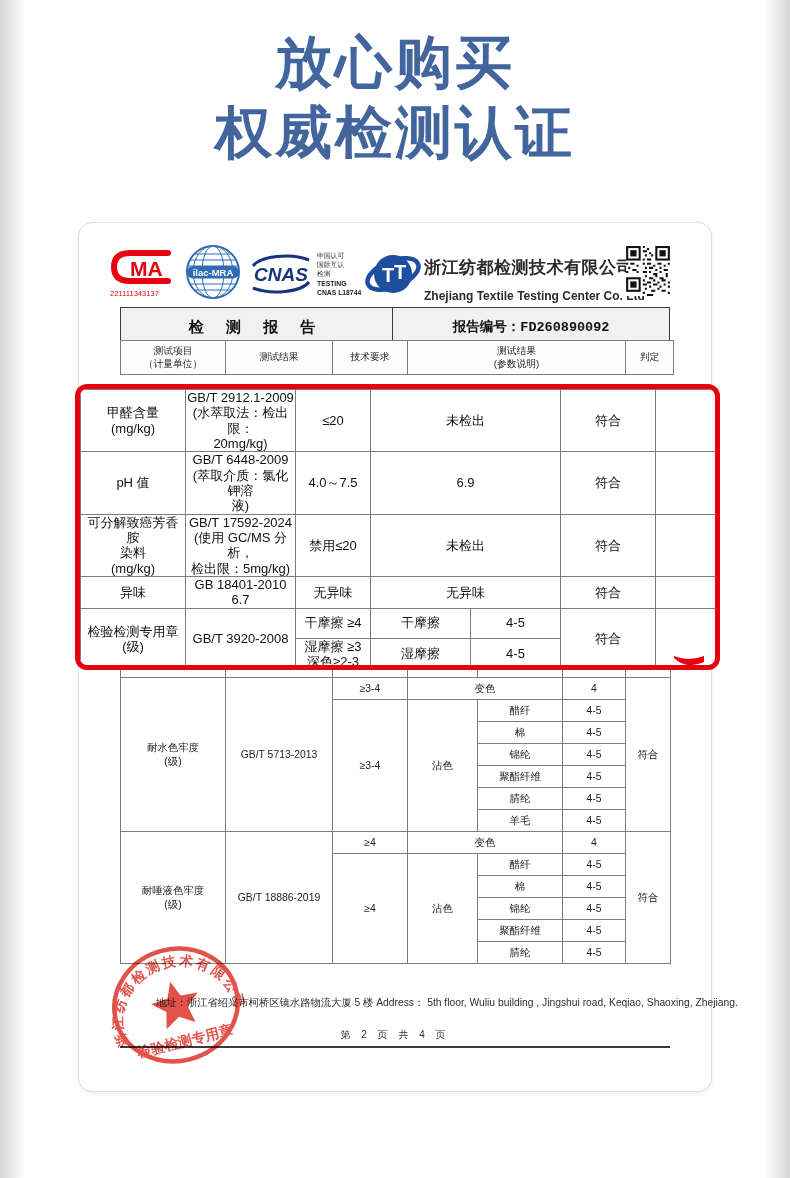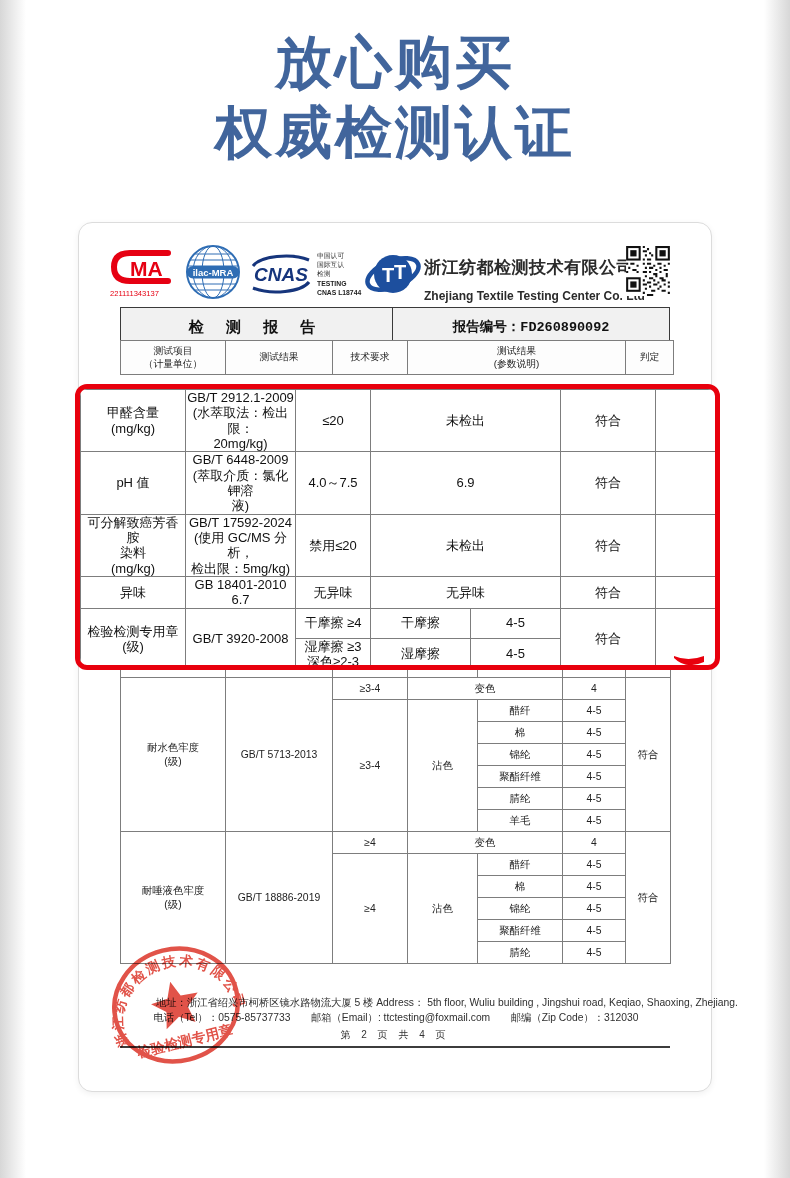--- a/index.html
+++ b/index.html
@@ -319,21 +319,20 @@
       </tr>
 
     </tbody>
       </table>
   </div>
   <svg class="tail" width="34" height="16" viewBox="0 0 34 16">
     <path d="M0 2 Q12 14 30 6 L30 0 Q14 6 0 0 Z" fill="#e8000d"></path>
   </svg>
 
   <div class="f2">地址：浙江省绍兴市柯桥区镜水路物流大厦 5 楼  Address：  5th floor, Wuliu building , Jingshui road, Keqiao, Shaoxing, Zhejiang.</div>
-  <div class="f3">电话（Tel）：0575-85737733　　邮箱（Email）: ttctesting@foxmail.com　　邮编（Zip Code）：312030</div>
   <div class="pg">第 2 页 共 4 页</div>
   <div class="rule"></div>
 
   <svg class="stamp" width="140" height="122" viewBox="0 0 140 122">
     <defs>
       <path id="arcTop" d="M 16 92 A 57 53 0 1 1 124 92" fill="none"></path>
       <path id="arcBot" d="M 26 98 A 52 48 0 0 0 114 98" fill="none"></path>
     </defs>
     <ellipse cx="70" cy="61" rx="62" ry="56" fill="none" stroke="#dd3b2f" stroke-width="4.5"></ellipse>
     <polygon points="70,37 76.8,52.8 94,54.2 81,65.4 84.9,82.2 70,73.2 55.1,82.2 59,65.4 46,54.2 63.2,52.8" fill="#dd3b2f"></polygon>

